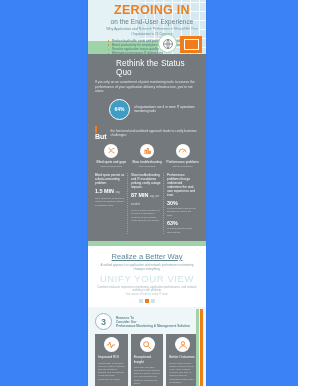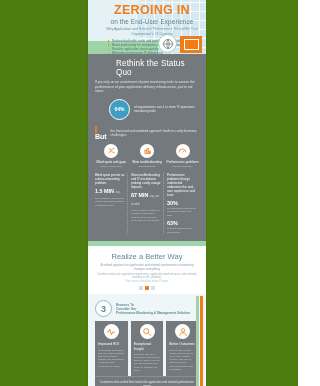--- a/index.html
+++ b/index.html
@@ -1,18 +1,18 @@
 <!DOCTYPE html>
 <html><head>
 <meta charset="utf-8">
 <style>
   html,body{margin:0;padding:0;background:#ffffff;}
   body{width:298px;height:386px;overflow:hidden;font-family:"Liberation Sans",sans-serif;}
 
-  #page{position:relative;width:298px;height:386px;background:#4d7c0f;}
+  #page{position:relative;width:298px;height:386px;background:#3b82f6;}
 
   
   .info{position:absolute;left:88px;top:0;width:118px;height:386px;background:#ffffff;
         box-shadow:0 0 1px rgba(0,0,0,.18);overflow:hidden;}
 
   
   .hero{position:relative;height:54px;background:#e4f1f5;overflow:hidden;}
   .hero .globe-bg{position:absolute;right:-22px;top:-26px;width:92px;height:92px;border-radius:50%;
       background:
         repeating-linear-gradient(90deg, rgba(255,255,255,.85) 0 1px, rgba(0,0,0,0) 1px 9px),
@@ -62,21 +62,21 @@
   .col{flex:1;border-right:1px dotted #9aa0a2;padding-right:2px;}
   .col:last-child{border-right:none;}
   .col .ch{font-size:3.1px;line-height:4px;color:#ffffff;}
   .col .cnum{font-size:5.4px;font-weight:bold;color:#ffffff;margin-top:3px;line-height:6px;}
   .col .cnum small{font-size:2.6px;font-weight:normal;color:#d5d9da;}
   .col .cp{font-size:2.5px;line-height:3.2px;color:#c8cdcf;margin-top:1.5px;}
 
   
   .midtop{height:5px;background:#9fd4a8;}
   .mid{background:#ffffff;padding:6px 8px 4px 8px;text-align:center;position:relative;}
-  .m-title{font-size:7.6px;color:#5e8794;}
+  .m-title{font-size:7.6px;color:#5e8794;text-decoration:underline;}
   .m-line{font-size:3px;color:#8aa3ac;margin-top:2px;line-height:4px;}
   .unify{font-size:9.5px;color:#cfe3ea;letter-spacing:.6px;margin-top:2px;}
   .m-foot{font-size:2.8px;color:#9fb3ba;margin-top:2px;line-height:3.6px;}
   .m-foot2{font-size:2.6px;color:#b3c4ca;line-height:3.4px;}
   .sqrow{display:flex;justify-content:center;gap:2px;margin-top:3px;}
   .sq{width:4px;height:4px;background:#cfe3ea;}
   .sq.o{background:#f07d1a;}
 
   
   .reasons{position:relative;background:#eef6f8;padding:6px 7px 6px 7px;}
@@ -209,20 +209,21 @@
           <div class="cnum">63%</div>
           <div class="cp">of users abandon slow applications</div>
         </div>
       </div>
     </div>
 
     <div class="midtop"></div>
     <div class="mid">
       <div class="m-title">Realize a Better Way</div>
       <div class="m-line">A unified approach to application and network performance monitoring changes everything.</div>
+      <div class="unify">UNIFY YOUR VIEW</div>
       <div class="m-foot">Combine end-user experience monitoring, application performance, and network visibility in one platform.</div>
       <div class="m-foot2">One source of truth for every IT team.</div>
       <div class="sqrow">
         <span class="sq"></span>
         <span class="sq o"></span>
         <span class="sq"></span>
       </div>
     </div>
 
     <div class="reasons">

